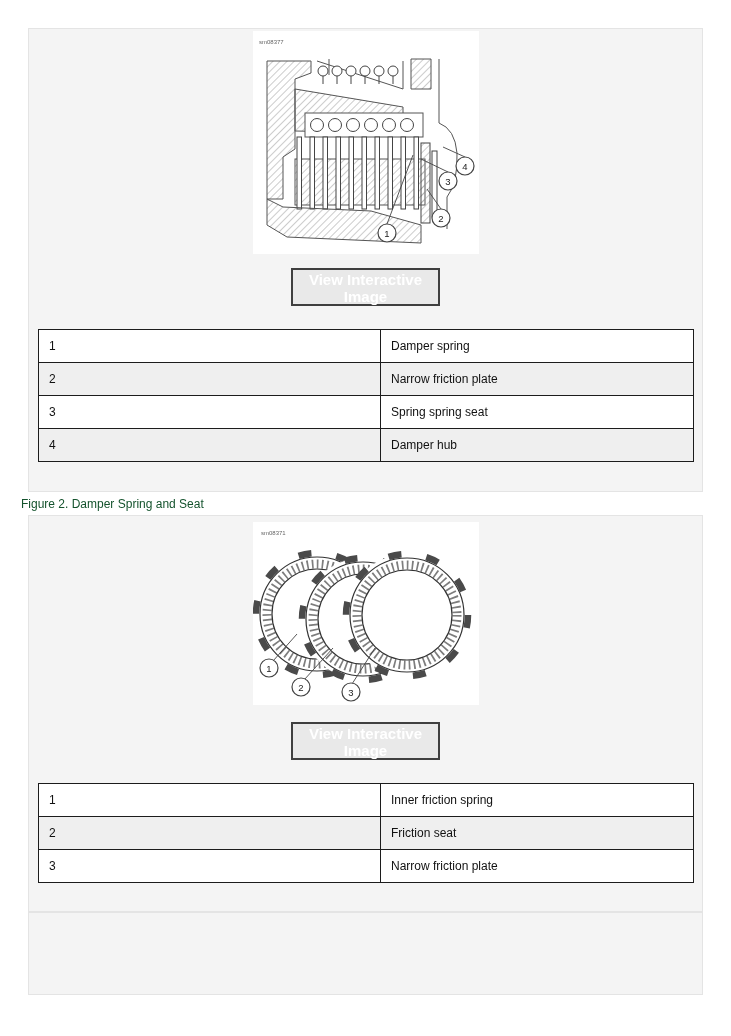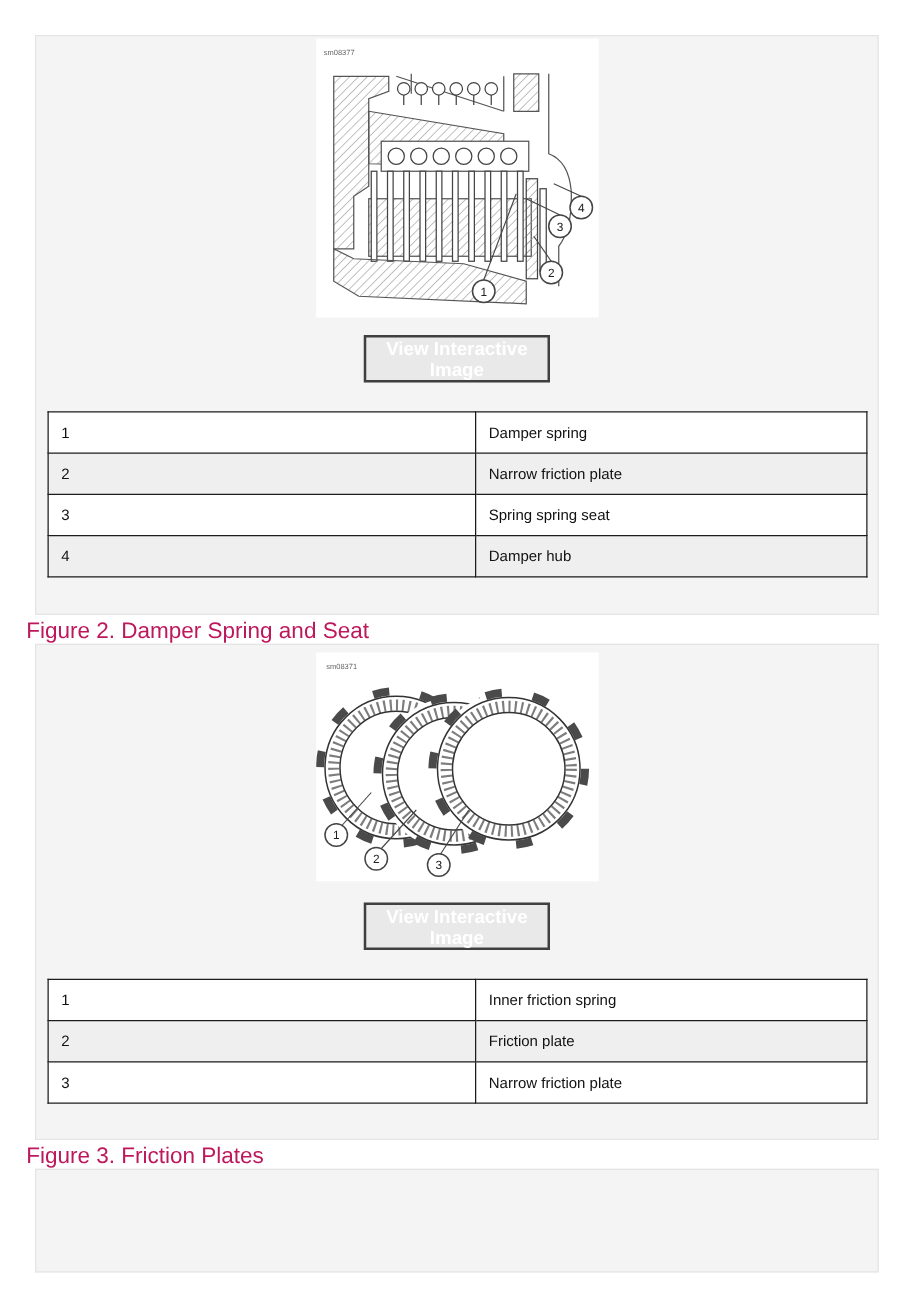--- a/index.html
+++ b/index.html
@@ -33,21 +33,21 @@
     border-collapse:collapse;width:656px;margin:23px 0 0 9px;
     table-layout:fixed;
   }
   .parts-table td{
     border:1px solid #1c1c1c;height:32px;font-size:12px;color:#111;
     padding:0 4px 0 10px;background:#ffffff;vertical-align:middle;
   }
   .parts-table tr:nth-child(even) td{background:#efefef;}
   .col-num{width:327px;}
   .caption{
-    font-size:18px;color:#be185d;line-height:16px;
+    font-size:12px;color:#14532d;line-height:16px;
     margin:4px 0 3px -7px;
   }
   svg{display:block;}
 </style>
 </head>
 <body>
 
 <div class="page">
 
   <div class="panel panel-1">
@@ -227,27 +227,26 @@
     </div>
 
     <table class="parts-table">
       <tbody>
           <tr>
         <td class="col-num">1</td>
         <td>Inner friction spring</td>
       </tr>
       <tr>
         <td class="col-num">2</td>
-        <td>Friction plate</td>
+        <td>Friction seat</td>
       </tr>
       <tr>
         <td class="col-num">3</td>
         <td>Narrow friction plate</td>
       </tr>
     </tbody>
       </table>
   </div>
 
-  <div class="caption">Figure 3. Friction Plates</div>
 
   <div class="panel panel-3"></div>
 
 </div>
 
 </body></html>

